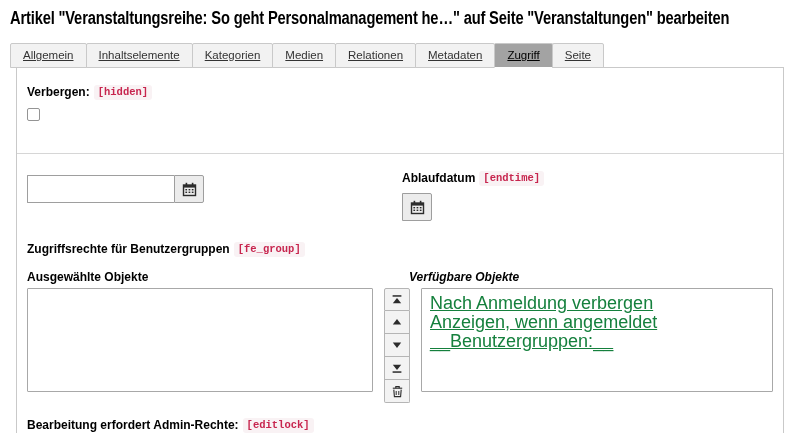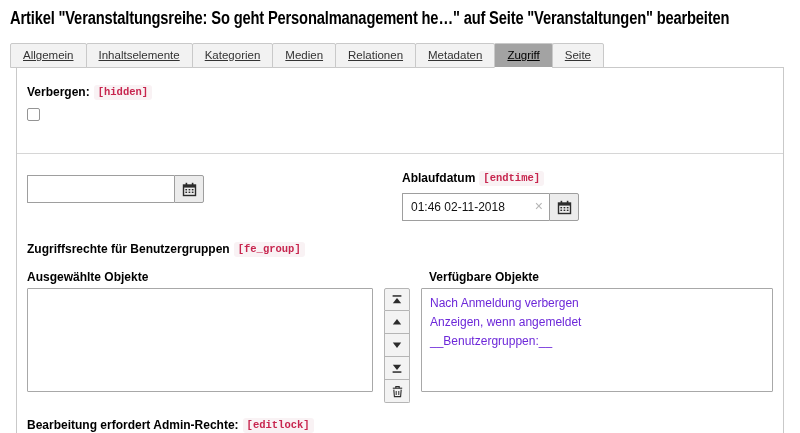--- a/index.html
+++ b/index.html
@@ -92,21 +92,21 @@
     width: 30px; height: 28px;
     border: 1px solid #9e9e9e;
     background: #ececec;
     border-radius: 0 2px 2px 0;
     display: flex; align-items: center; justify-content: center;
     cursor: pointer;
   }
 
   .dual-header { display: flex; margin-top: 12px; }
   .dual-header .hdr-left { width: 346px; }
-  .dual-header .hdr-right { margin-left: 56px; }
+  .dual-header .hdr-right { margin-left: 36px; font-style: italic; }
   .dual-row { display: flex; margin-top: 3px; align-items: flex-start; }
   .sel-box {
     border: 1px solid #a8a8a8;
     border-radius: 1px;
     background: #fff;
     height: 104px;
     overflow: hidden;
     padding-top: 5px;
   }
   .sel-left { width: 346px; }
@@ -115,21 +115,21 @@
   .mv-btn {
     width: 26px; height: 23px;
     border: 1px solid #b5b5b5;
     border-top-width: 0;
     background: #f3f3f3;
     display: flex; align-items: center; justify-content: center;
     cursor: pointer;
   }
   .mv-btn:first-child { border-top-width: 1px; border-radius: 2px 2px 0 0; }
   .mv-btn:last-child { border-radius: 0 0 2px 2px; }
-  .option { font-size: 12px; color: #6d28d9; line-height: 19px; padding: 0 8px; cursor: pointer; white-space: nowrap; }
+  .option { font-size: 18px; color: #15803d; line-height: 19px; padding: 0 8px; cursor: pointer; white-space: nowrap; text-decoration: underline; }
 
   svg { display: block; }
 </style>
 </head>
 <body>
 
 <h1 class="page-title">Artikel "Veranstaltungsreihe: So geht Personalmanagement he…" auf Seite "Veranstaltungen" bearbeiten</h1>
 
 <div class="tabs-wrap">
   <div class="tabs">
@@ -174,24 +174,20 @@
               </svg>
             </span>
           </div>
         </div>
       </div>
       <div class="date-col right">
         <div>
           <span class="flabel">Ablaufdatum</span><span class="fcode">[endtime]</span>
         </div>
         <div class="input-group">
-          <span class="input-with-clear">
-            <input class="text-input" type="text" value="01:46 02-11-2018" style="">
-            <span class="clear-x">×</span>
-          </span>
           <div class="icon-btn">
             <span>
               <svg width="15" height="15" viewBox="0 0 15 15">
                 <rect x="1.5" y="3" width="12" height="10.5" fill="none" stroke="#2c2c2c" stroke-width="1.4"></rect>
                 <rect x="1.5" y="3" width="12" height="2.6" fill="#2c2c2c"></rect>
                 <rect x="3.6" y="0.8" width="1.6" height="2.6" fill="#2c2c2c"></rect>
                 <rect x="9.8" y="0.8" width="1.6" height="2.6" fill="#2c2c2c"></rect>
                 <g fill="#2c2c2c">
                   <rect x="3.4" y="7" width="1.7" height="1.4"></rect>
                     <rect x="6.6" y="7" width="1.7" height="1.4"></rect>

